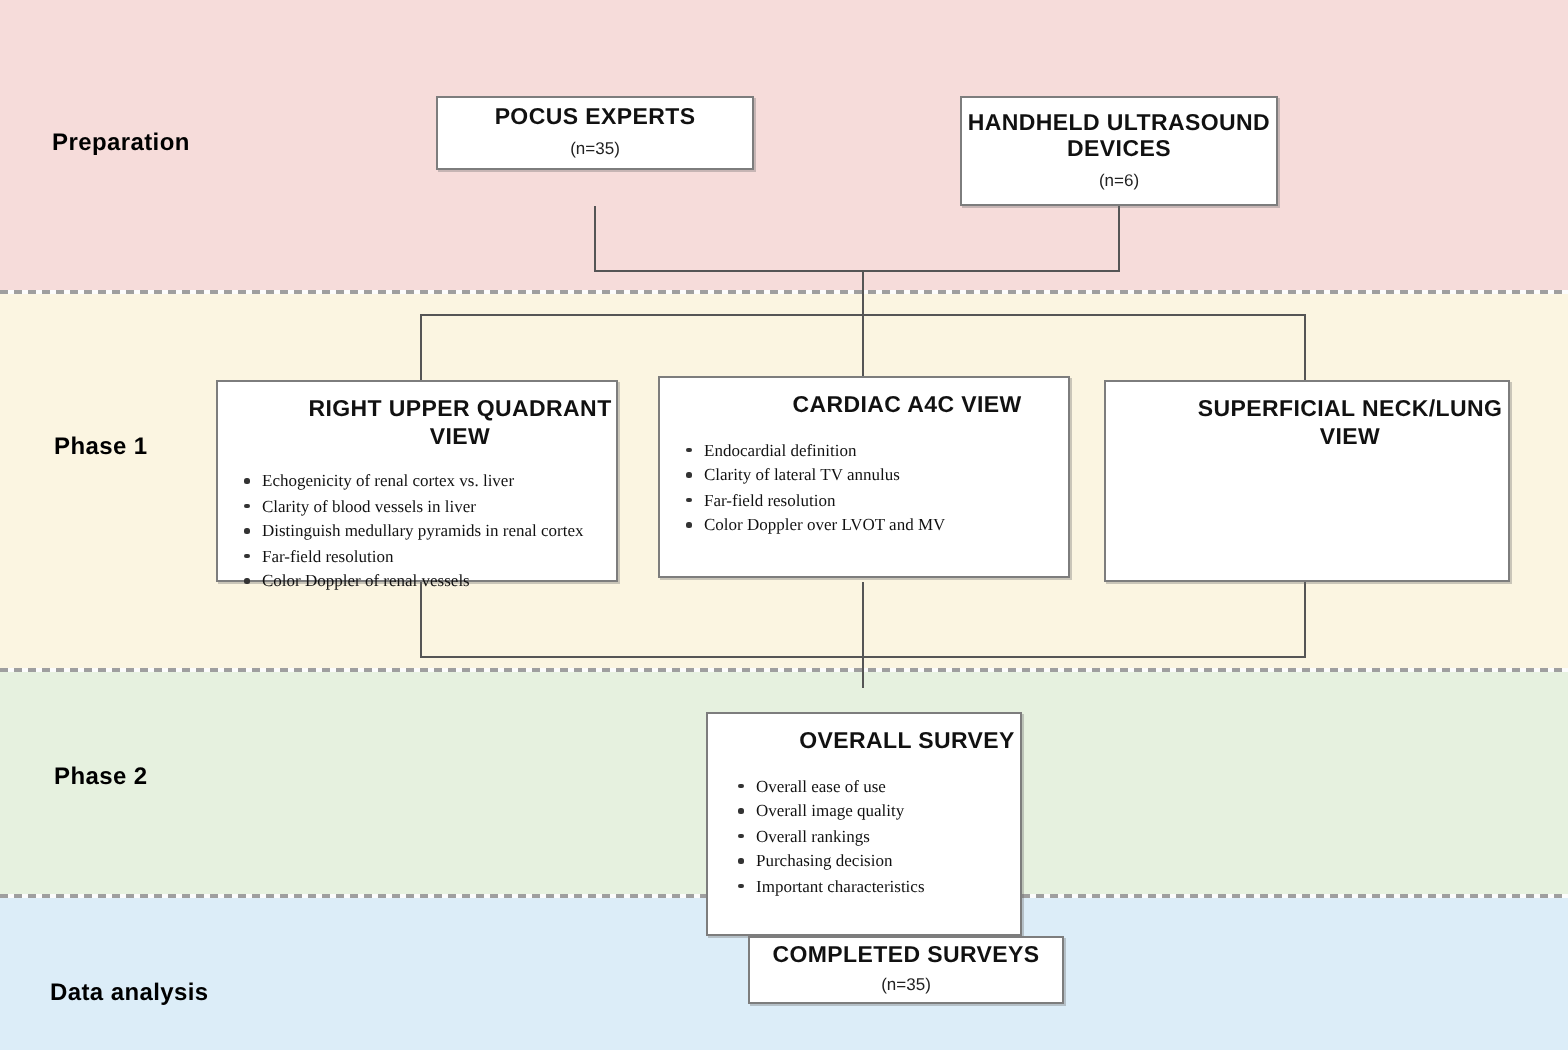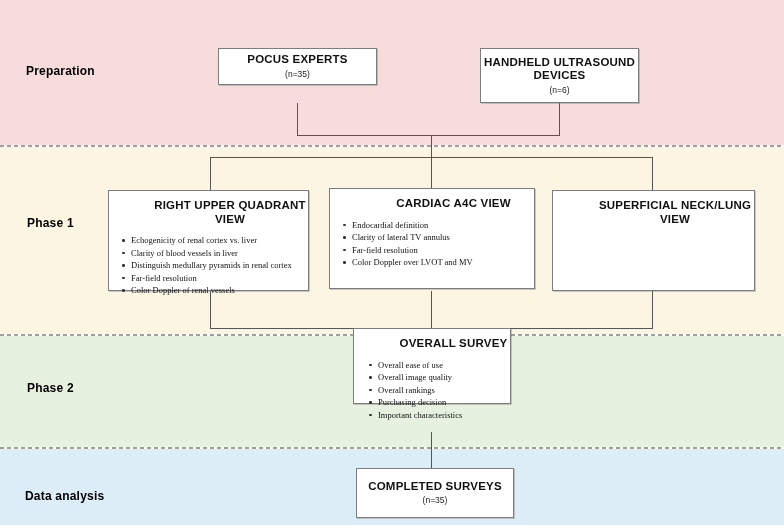--- a/index.html
+++ b/index.html
@@ -110,29 +110,29 @@
       <li>Clarity of lateral TV annulus</li>
       <li>Far-field resolution</li>
       <li>Color Doppler over LVOT and MV</li>
     </ul>
   </div>
 
   <div class="node viewbox" style="left:552px; top:190px; width:203px; height:101px">
     <div class="node-title">SUPERFICIAL NECK/LUNG VIEW</div>
   </div>
 
-  <div class="node viewbox" style="left:353px; top:328px; width:158px; height:76px">
+  <div class="node viewbox" style="left:353px; top:356px; width:158px; height:112px">
     <div class="node-title">OVERALL SURVEY</div>
     <ul class="bullets" style="padding-left:14px">
       <li>Overall ease of use</li>
       <li>Overall image quality</li>
       <li>Overall rankings</li>
       <li>Purchasing decision</li>
       <li>Important characteristics</li>
     </ul>
   </div>
 
-  <div class="node centered" style="left:356px; top:468px; width:158px; height:50px">
+  <div class="node centered" style="left:374px; top:468px; width:158px; height:34px">
     <div class="node-title">COMPLETED SURVEYS</div>
     <div class="node-sub">(n=35)</div>
   </div>
 
 </div>
 
 </body></html>

